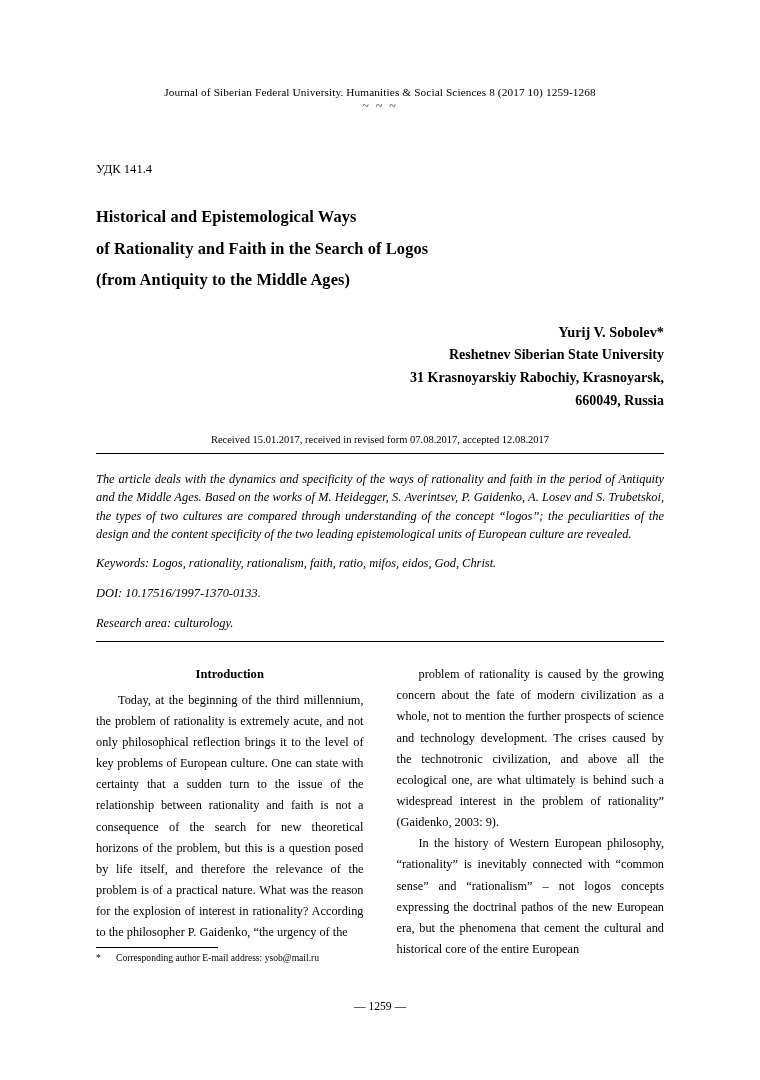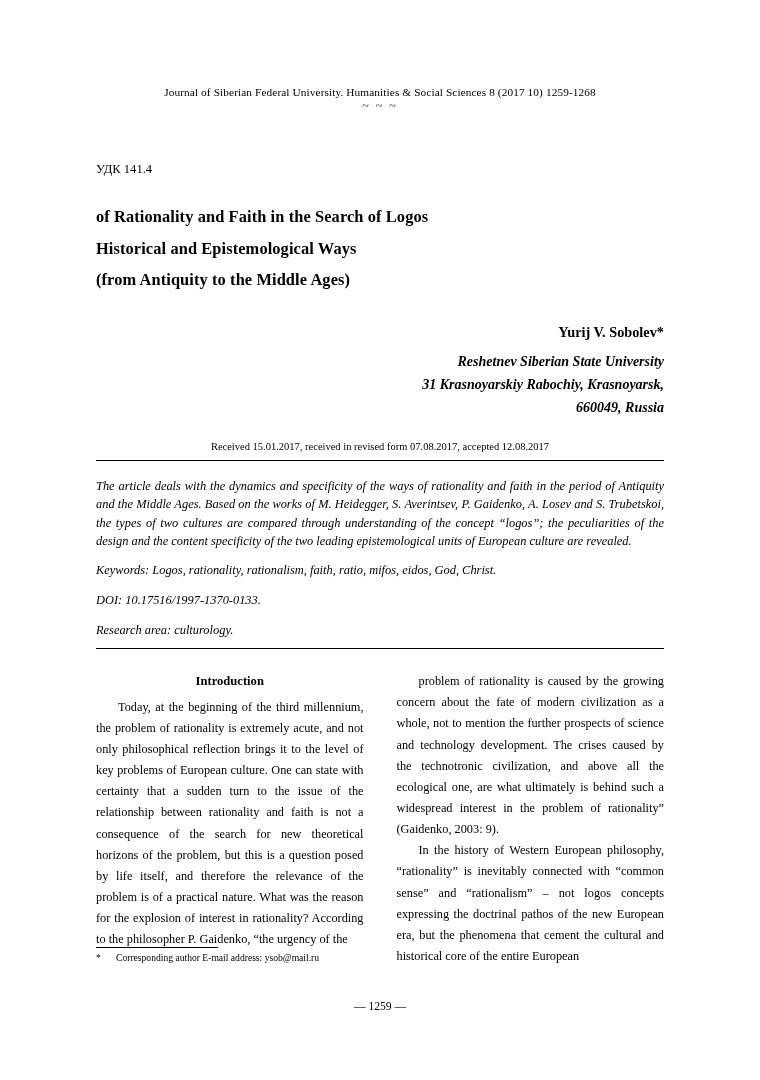--- a/index.html
+++ b/index.html
@@ -58,24 +58,23 @@
   
   .author {
     margin-top: 28px;
     text-align: right;
     font-size: 14.3px;
     font-weight: bold;
   }
   .affiliation {
     text-align: right;
     font-size: 14px;
-    font-style: italic;
     font-weight: bold;
     line-height: 1.66;
-    margin-top: 9px;
+    margin-top: 2px;
   }
 
   
   .received {
     margin-top: 22px;
     text-align: center;
     font-size: 10.5px;
     border-top: 0;
   }
   .rule {
@@ -160,22 +159,22 @@
 <body>
 
 <div class="page">
 
   <div class="running-head">Journal of  Siberian Federal University.  Humanities &amp; Social Sciences 8 (2017 10) 1259-1268</div>
   <div class="tilde-rule">~ ~ ~</div>
 
   <div class="udc">УДК 141.4</div>
 
   <div class="title">
+    <div>Historical and Epistemological Ways</div>
     <div>of Rationality and Faith in the Search of Logos</div>
-    <div>Historical and Epistemological Ways</div>
     <div>(from Antiquity to the Middle Ages)</div>
   </div>
 
   <div class="author">Yurij V. Sobolev*</div>
   <div class="affiliation">
     <div>Reshetnev Siberian State University</div>
     <div>31 Krasnoyarskiy Rabochiy, Krasnoyarsk,</div>
     <div>660049, Russia</div>
   </div>
 

